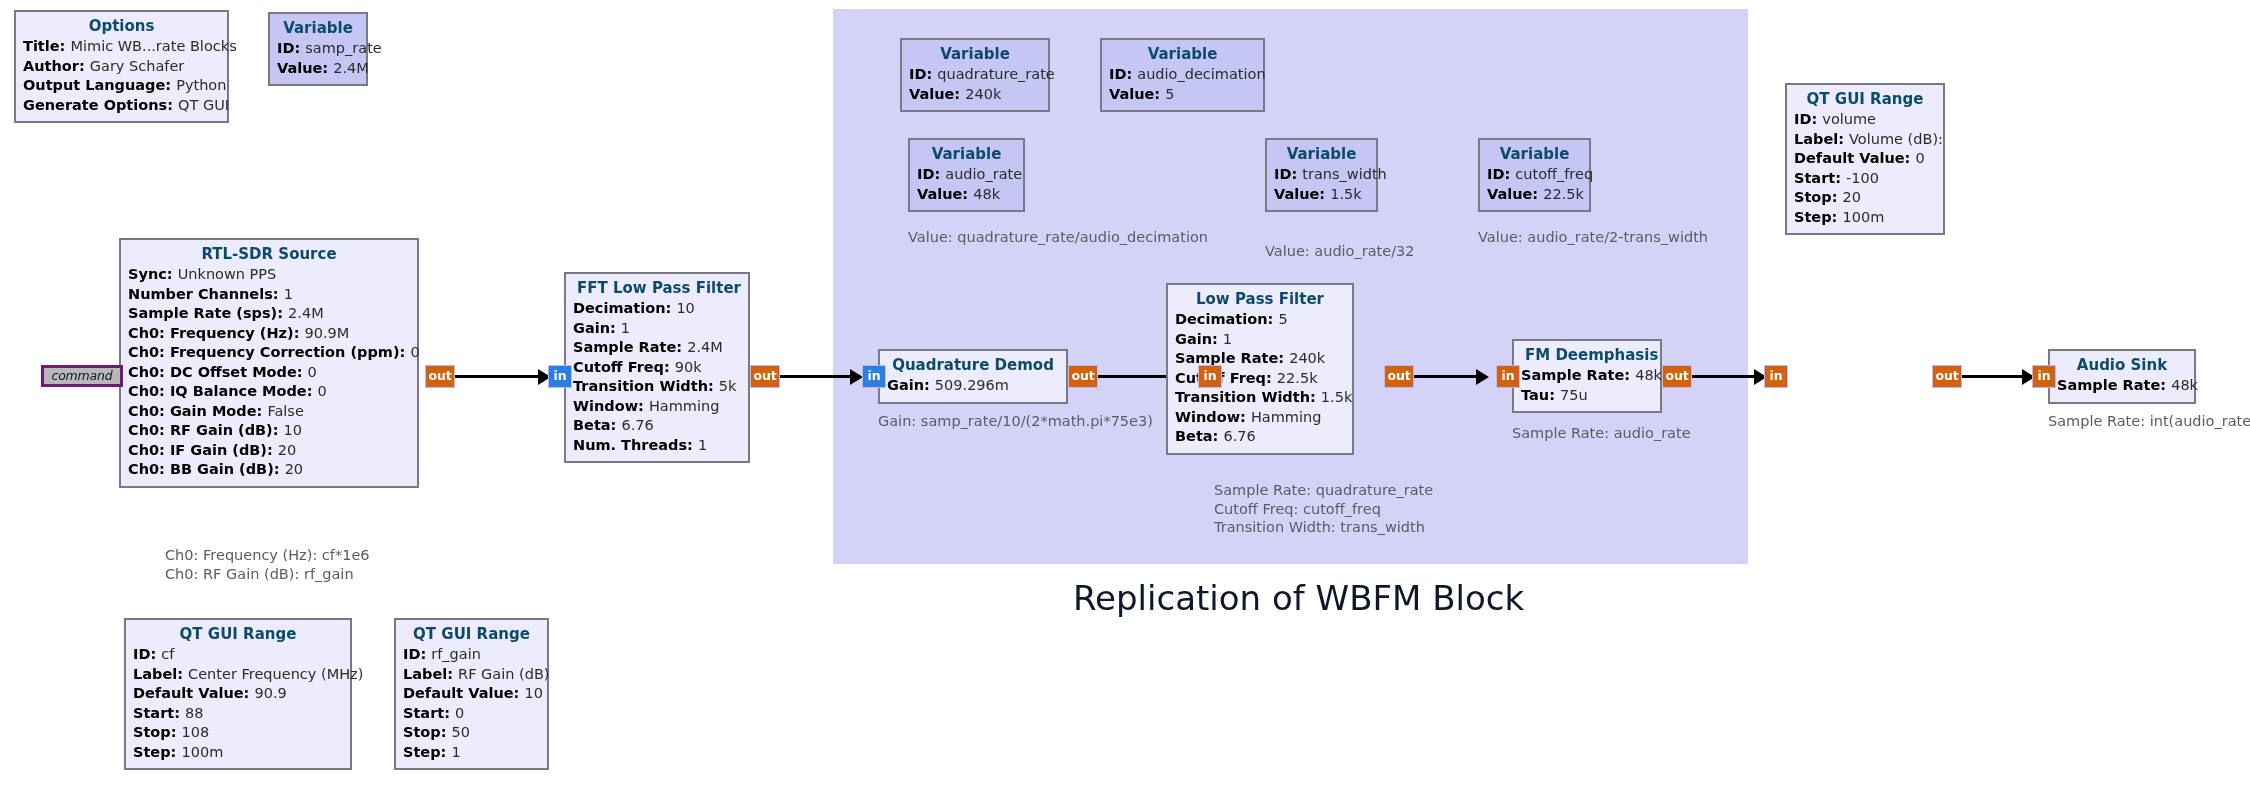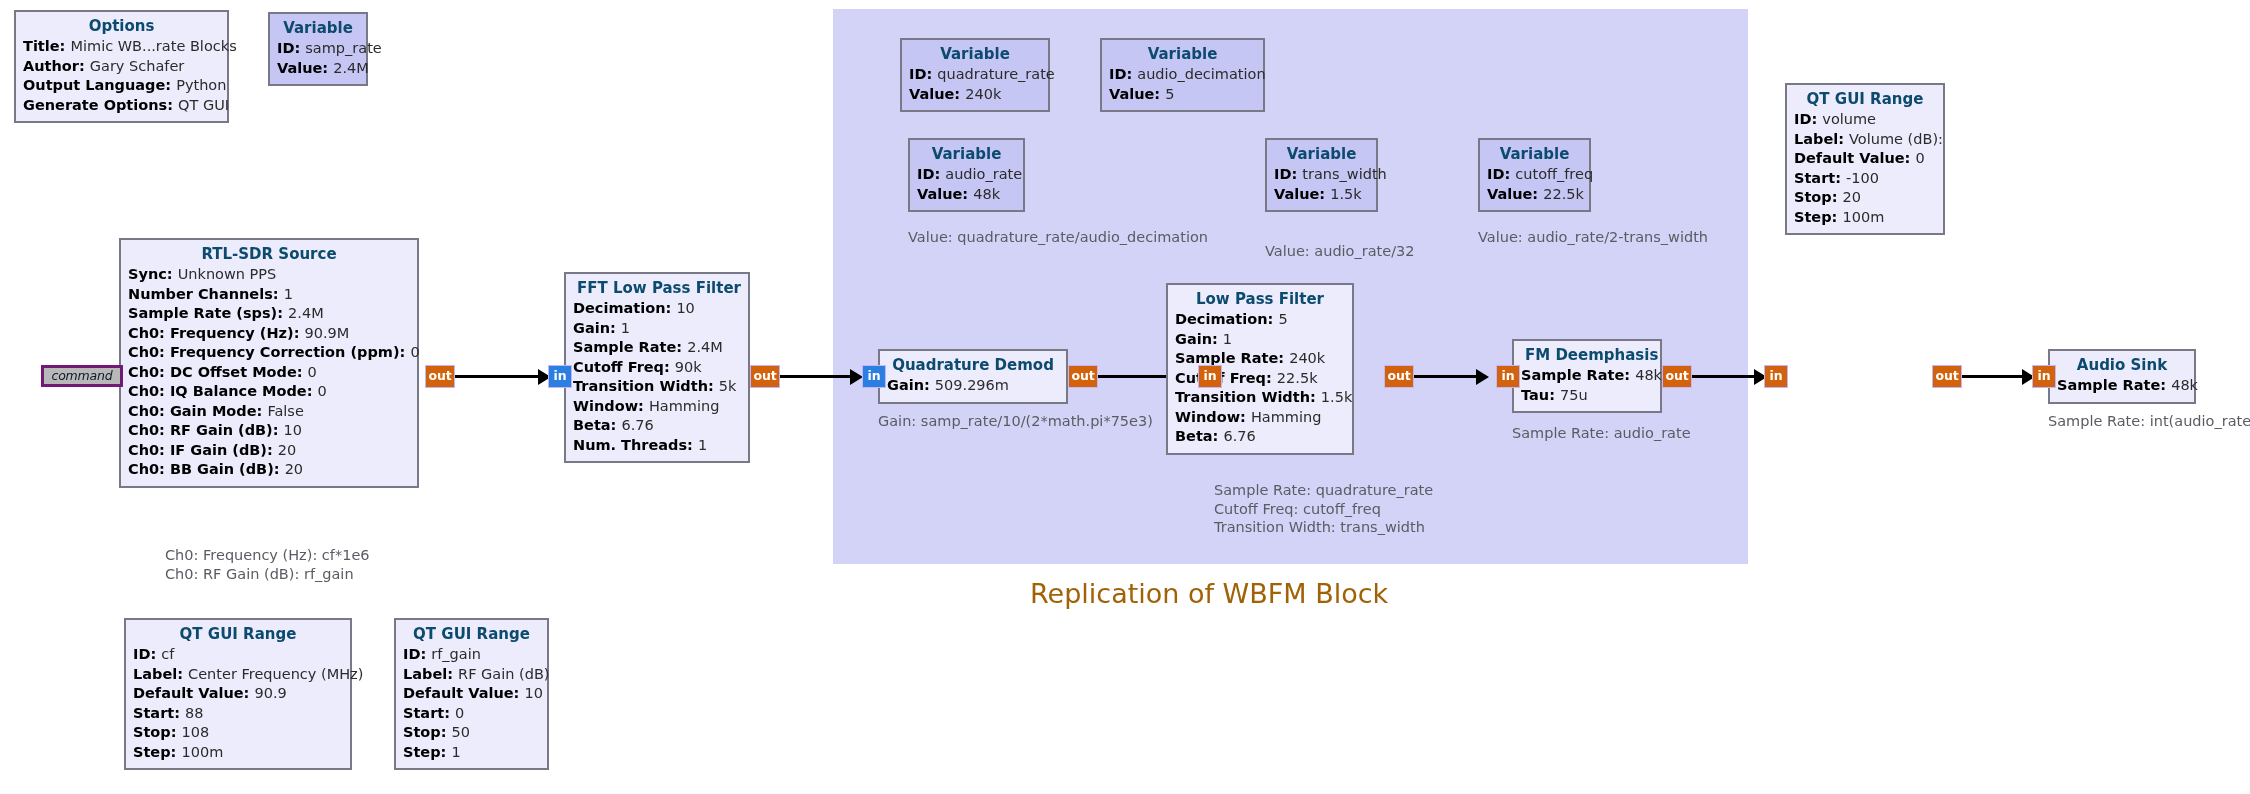--- a/index.html
+++ b/index.html
@@ -17,24 +17,25 @@
   }
 
   
   .region {
     position: absolute;
     background: #d3d3f7;
     border: none;
   }
   .region-caption {
     position: absolute;
-    font-size: 27px;
-    color: #a16207;
+    font-size: 34px;
+    color: #0f172a;
     white-space: nowrap;
     font-family: "DejaVu Sans", "Liberation Sans", sans-serif;
+    margin-left: 43px;
   }
 
   
   .block {
     position: absolute;
     background: #ececfc;
     border: 2px solid #787887;
     box-sizing: border-box;
     padding: 4px 7px 6px 7px;
     font-size: 14.5px;

